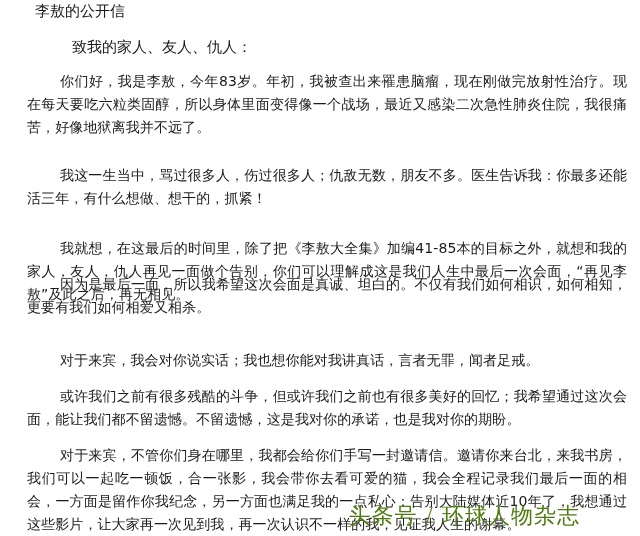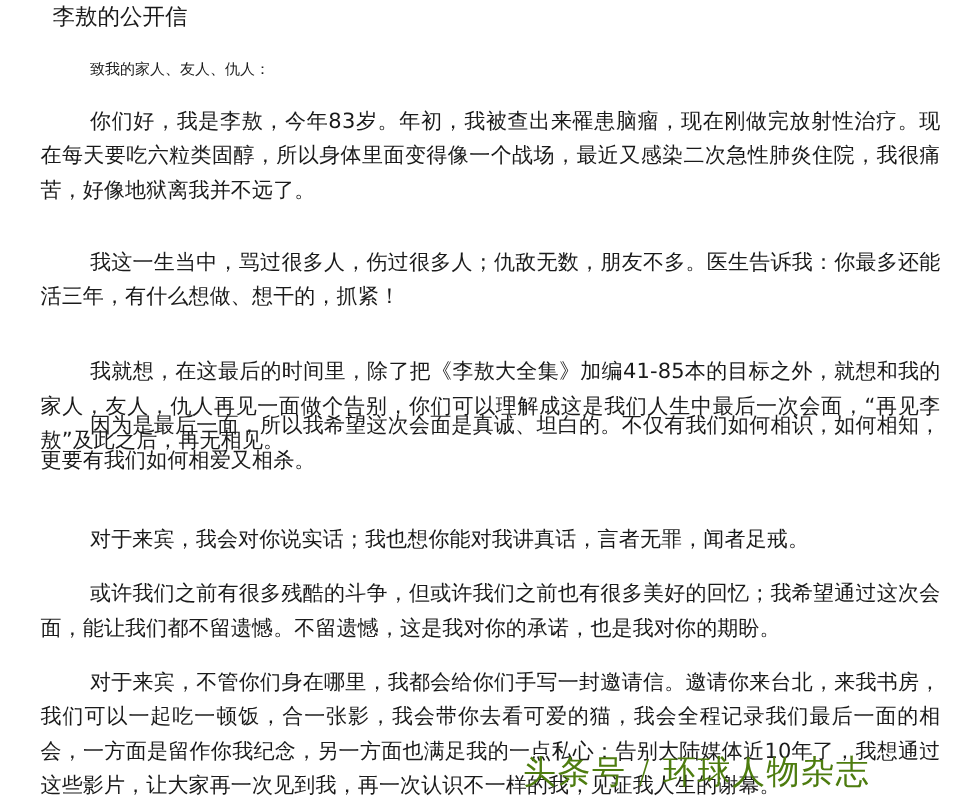--- a/index.html
+++ b/index.html
@@ -26,23 +26,23 @@
     .title {
       position: absolute;
       left: 35px;
       top: 2px;
       font-size: 15px;
       line-height: 18px;
       white-space: nowrap;
     }
     .greeting {
       position: absolute;
-      left: 60px;
+      left: 72px;
       top: 37px;
-      font-size: 10px;
+      font-size: 15px;
       line-height: 20px;
       white-space: nowrap;
     }
     .para {
       position: absolute;
       left: 27px;
       width: 600px;
       font-size: 14px;
       line-height: 23px;
       text-indent: 33px;

